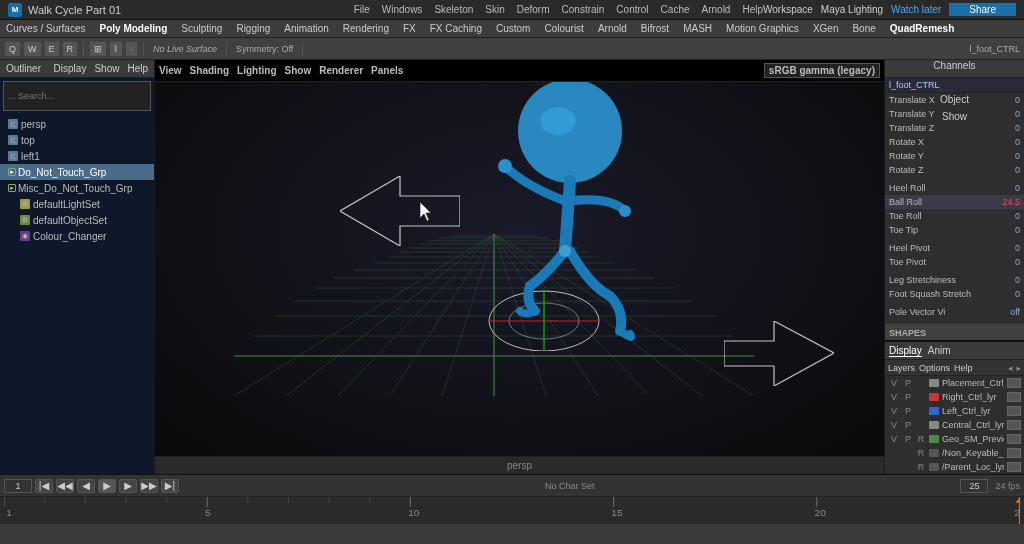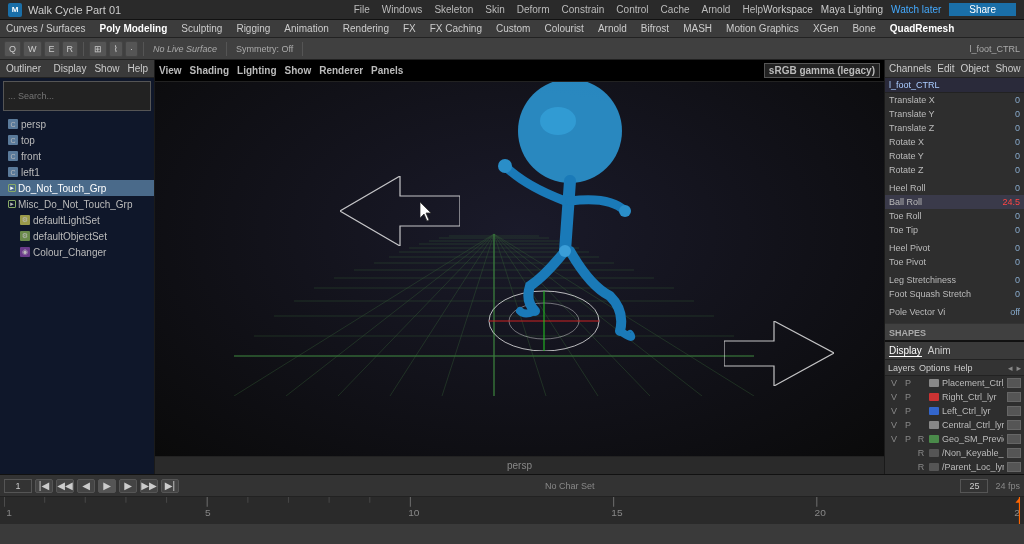--- a/index.html
+++ b/index.html
@@ -230,20 +230,21 @@
     }
     #channels-header {
       height: 18px;
       background: #3a3a3a;
       display: flex;
       align-items: center;
       padding: 0 4px;
       font-size: 10px;
       gap: 6px;
       border-bottom: 1px solid #222;
+      flex-direction: column;
     }
     .channel-row {
       display: flex;
       align-items: center;
       height: 14px;
       padding: 0 4px;
       font-size: 9px;
       color: #bbb;
       justify-content: space-between;
     }
@@ -398,24 +399,20 @@
       <div class="tree-item">
         <span class="item-icon icon-camera">C</span>
         <span>persp</span>
       </div>
       <div class="tree-item">
         <span class="item-icon icon-camera">C</span>
         <span>top</span>
       </div>
       <div class="tree-item">
         <span class="item-icon icon-camera">C</span>
-        <span>front</span>
-      </div>
-      <div class="tree-item">
-        <span class="item-icon icon-camera">C</span>
         <span>left1</span>
       </div>
       <div class="tree-item selected">
         <span class="item-icon icon-group" style="width:8px;height:8px;background:transparent;border:1px solid #8a6;margin-right:2px;">▸</span>
         <span>Do_Not_Touch_Grp</span>
       </div>
       <div class="tree-item">
         <span class="item-icon icon-group" style="width:8px;height:8px;background:transparent;border:1px solid #8a6;margin-right:2px;">▸</span>
         <span>Misc_Do_Not_Touch_Grp</span>
       </div>

